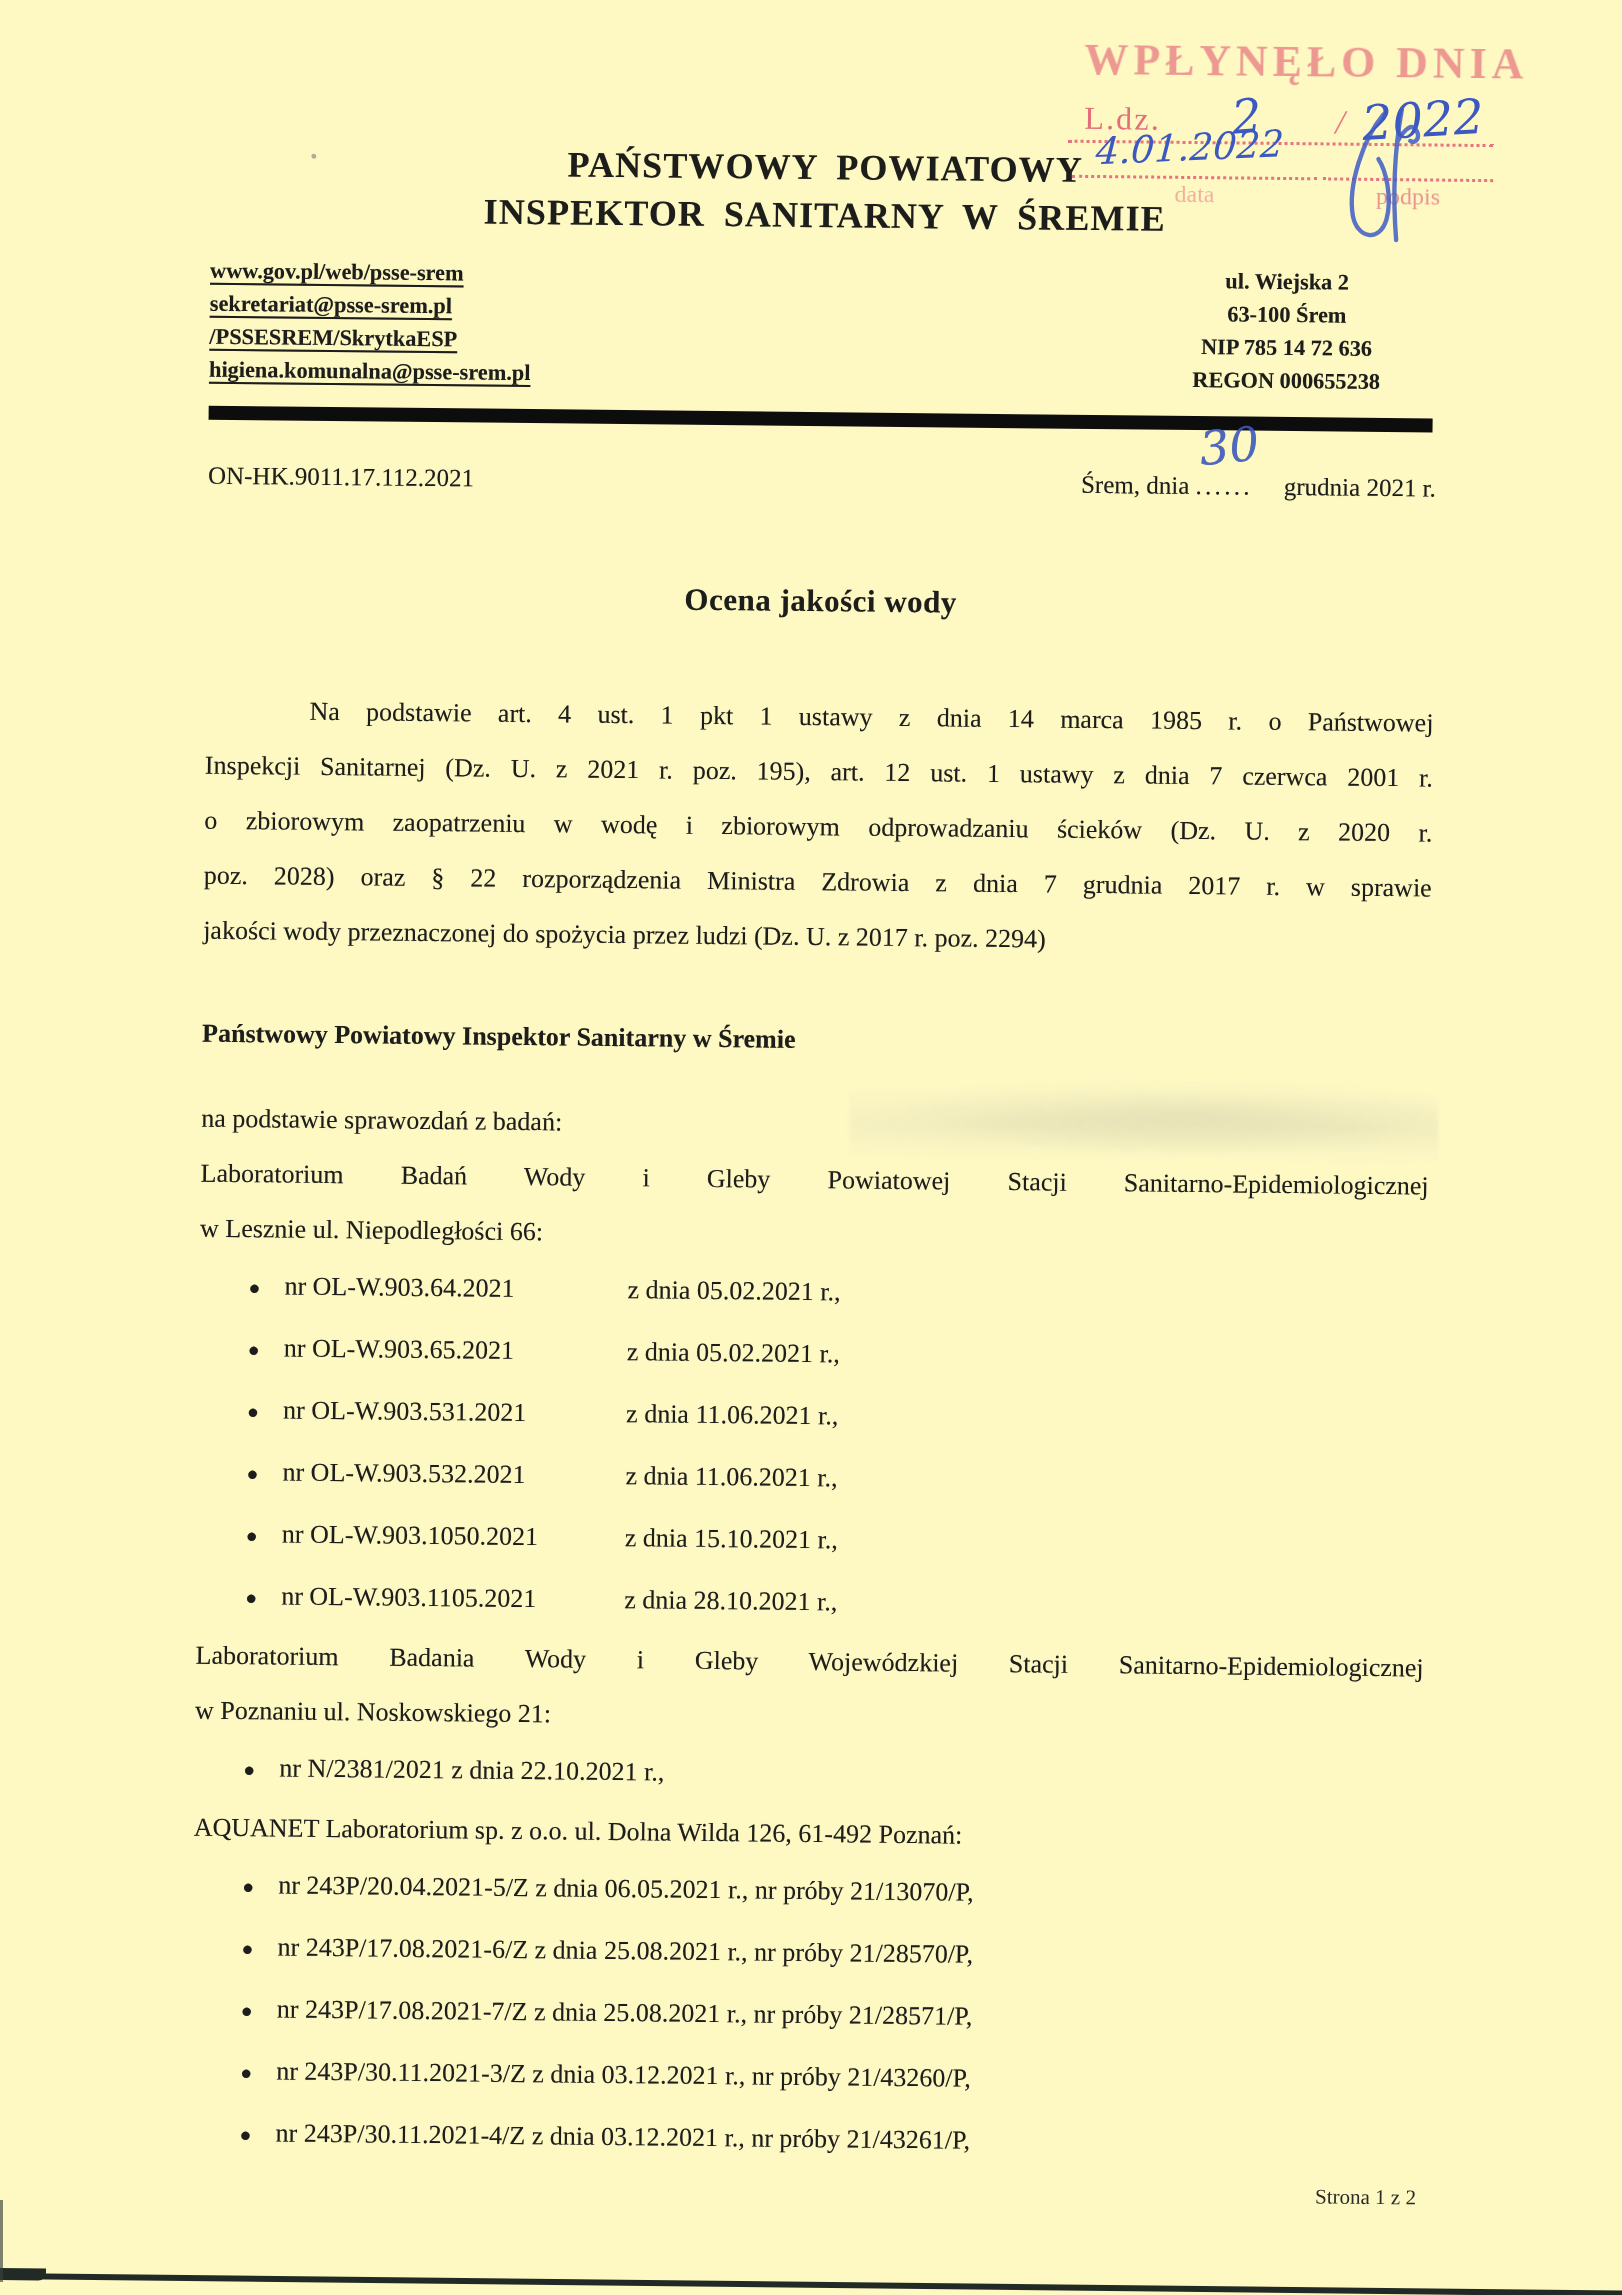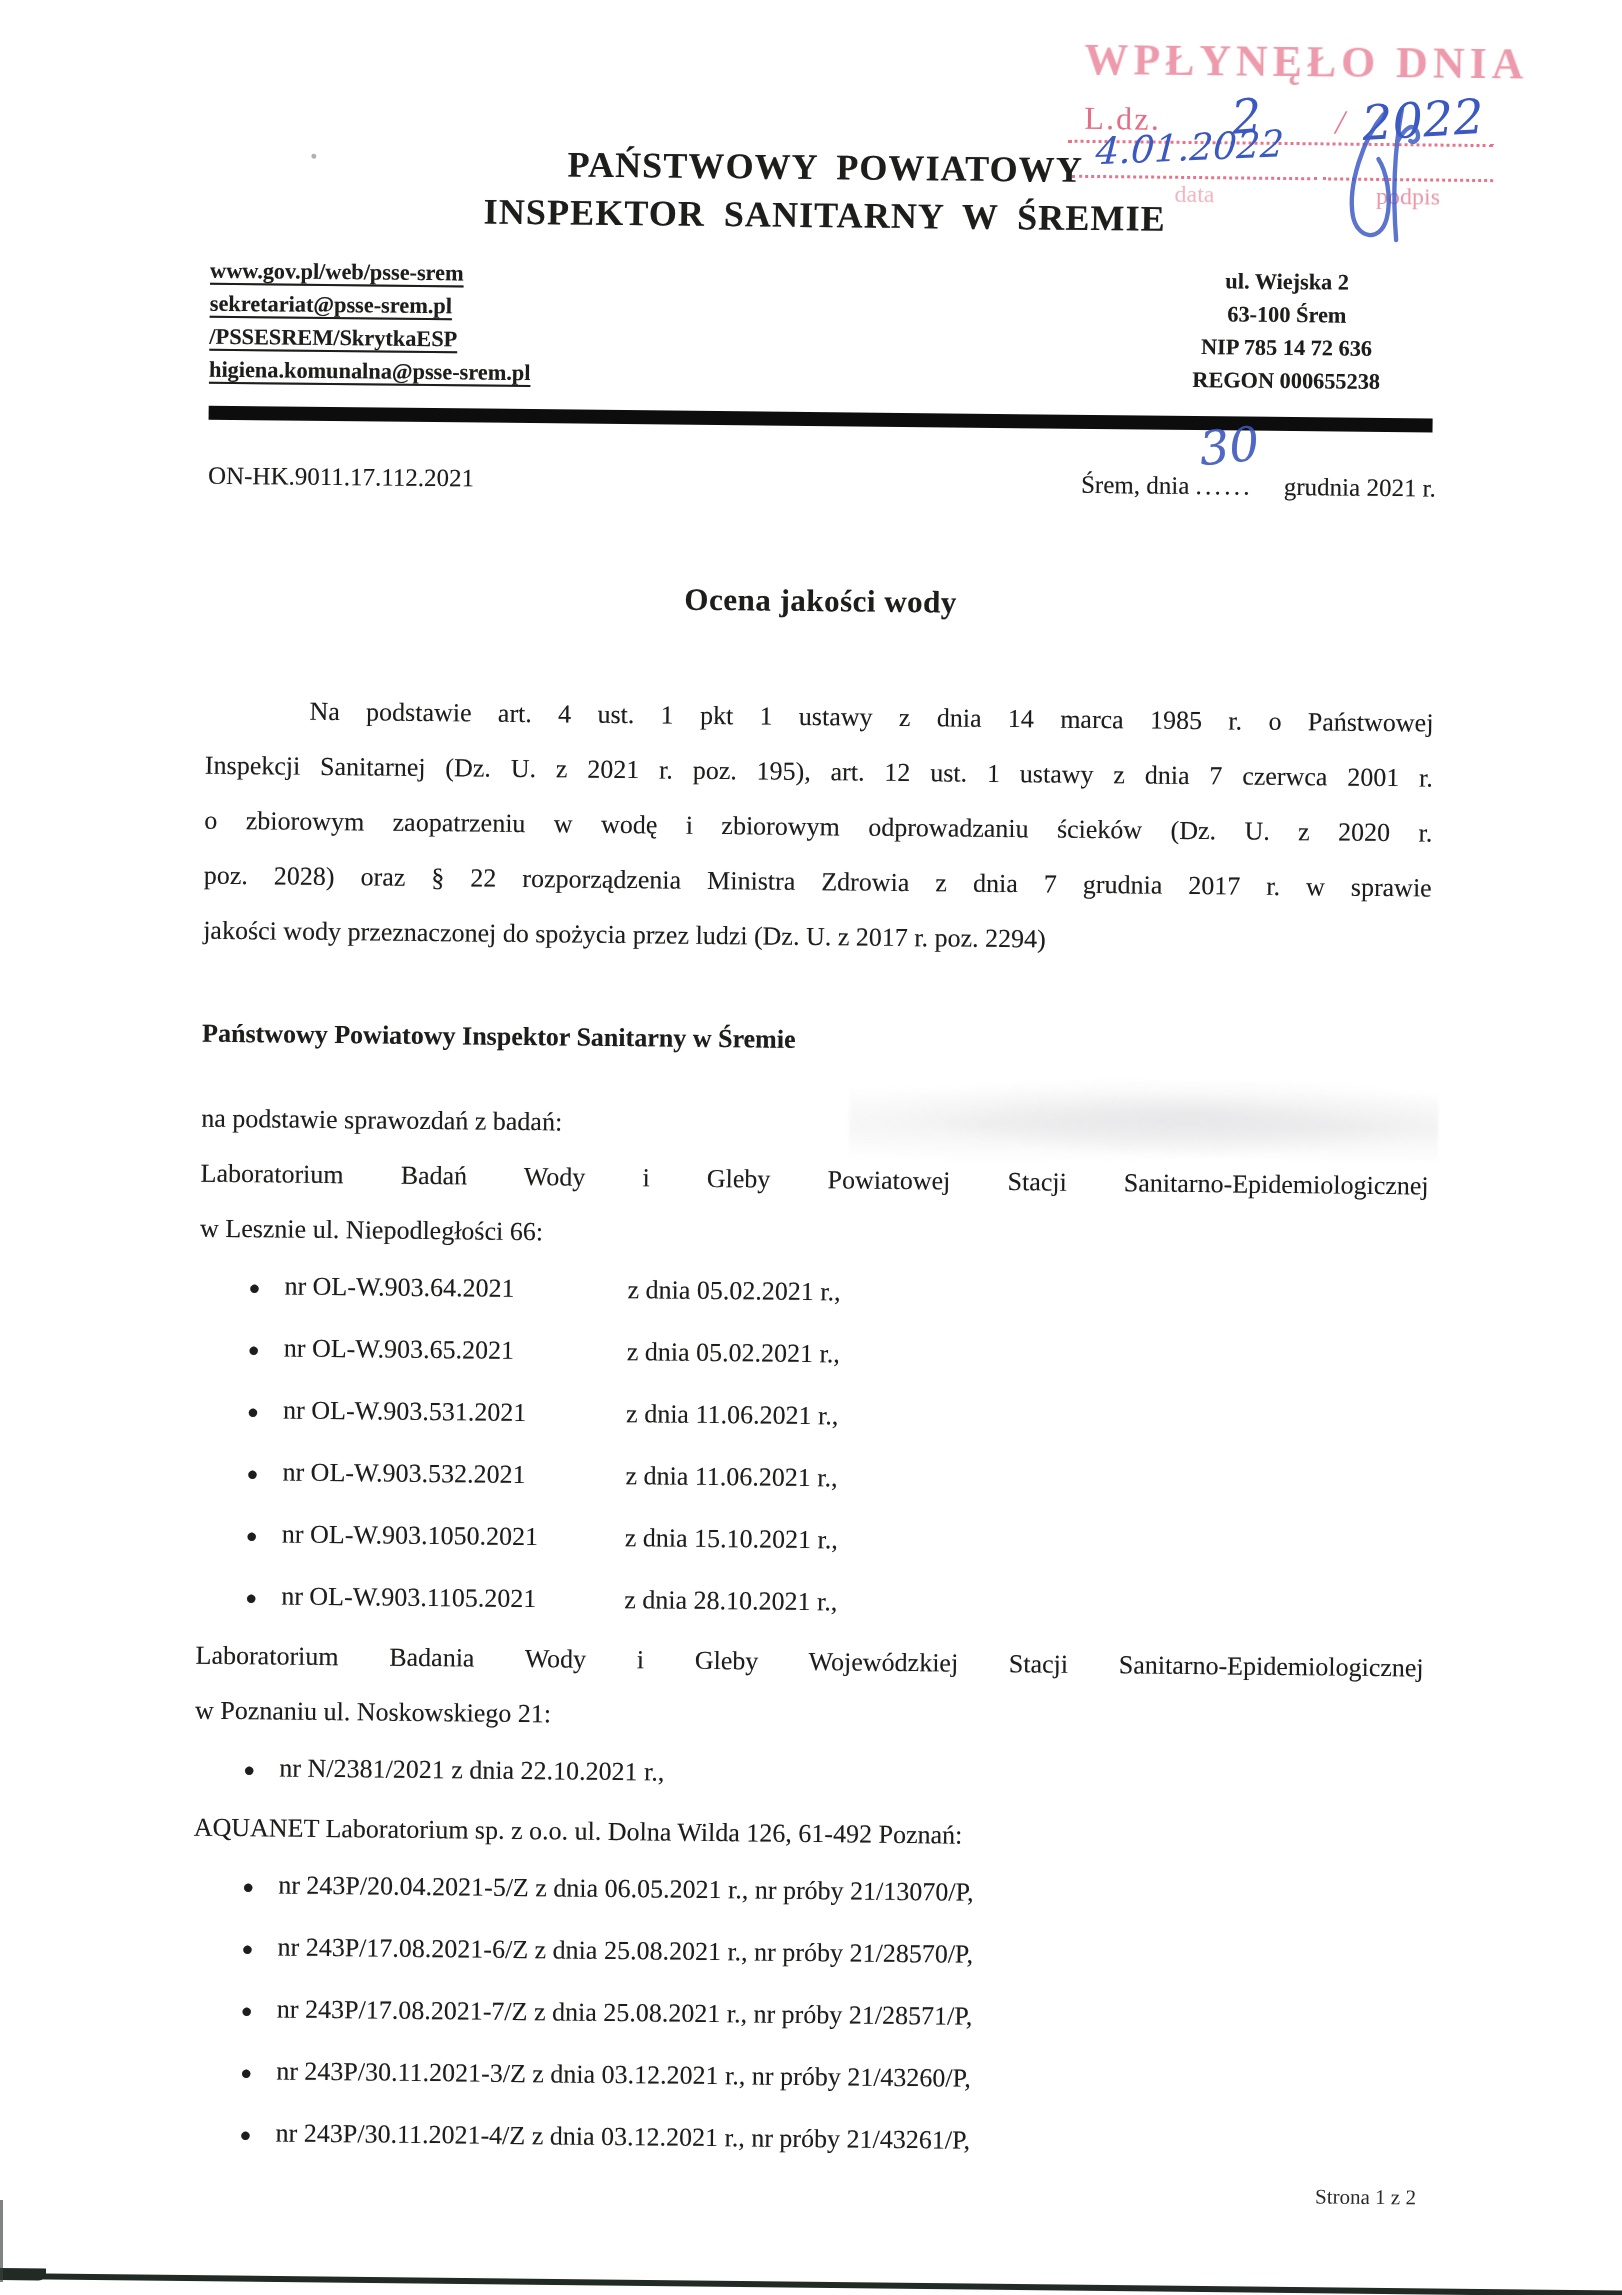--- a/index.html
+++ b/index.html
@@ -1,19 +1,19 @@
 <!DOCTYPE html>
 <html lang="pl" style="font-size:8.7px"><head>
 <meta charset="utf-8">
 <style>
   html,body{margin:0;padding:0;background:#7a7a7a;}
   .page{
     position:relative;
     width:1623px;height:2295px;
-    background:#ffffff;
+    background:#fef9c3;
     overflow:hidden;
     font-family:"Liberation Serif","DejaVu Serif",serif;
     color:#1d1d1b;
   }
   .scan{position:absolute;inset:0;transform:rotate(0.6deg);transform-origin:811px 0px;}
   .doc{
     position:absolute;left:213px;top:143px;width:1228px;
     text-shadow:0 0 0.7px rgba(25,25,25,.38);
   }
 

